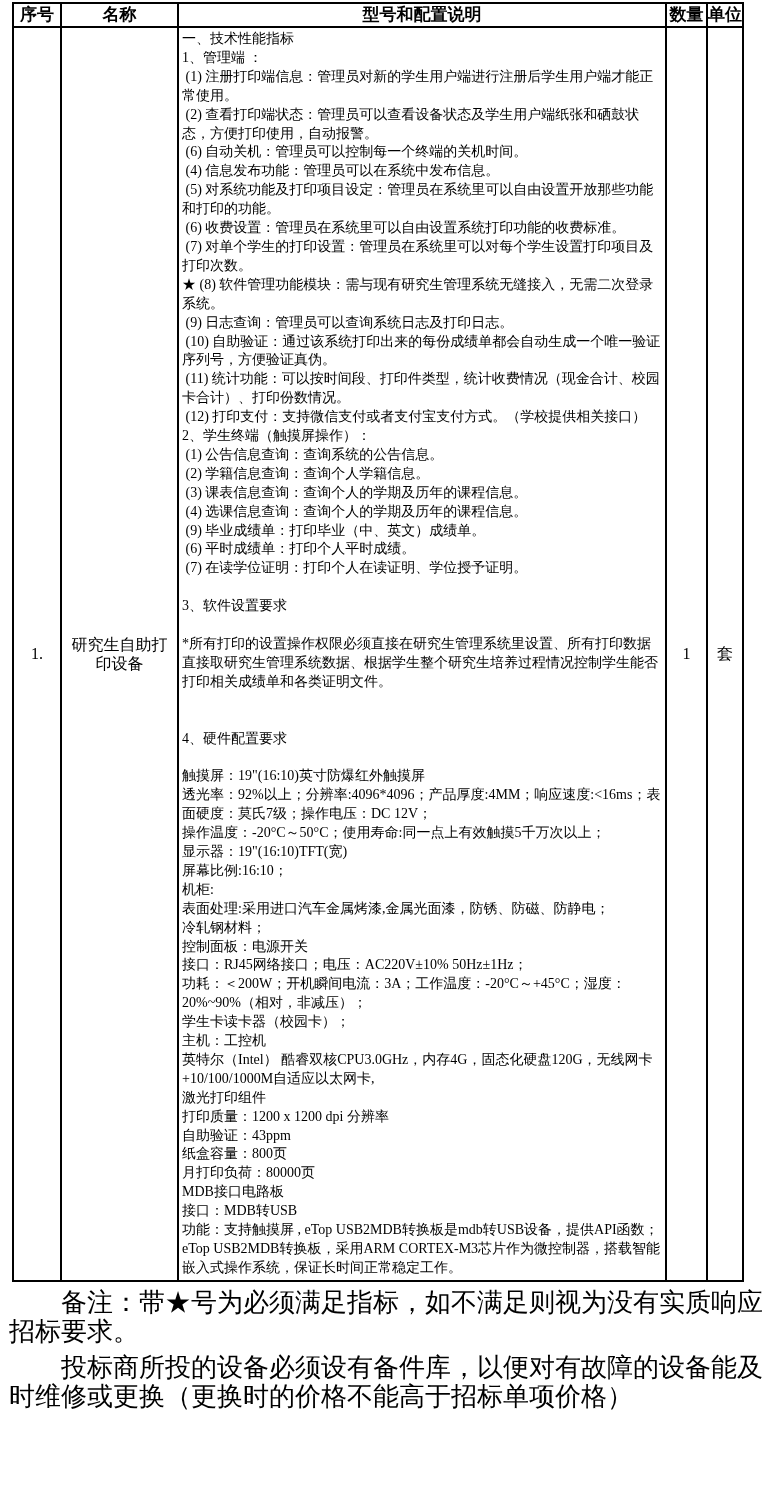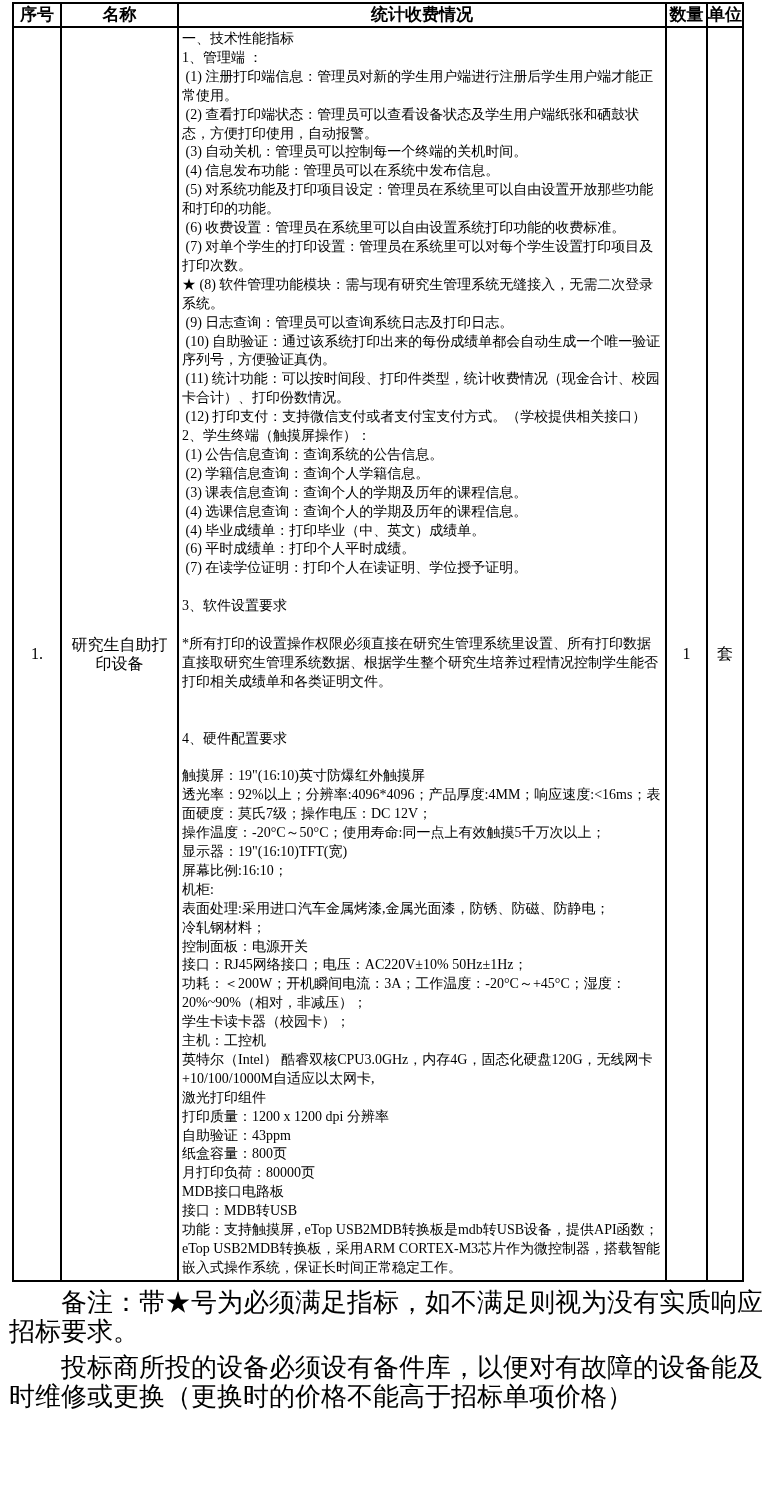--- a/index.html
+++ b/index.html
@@ -84,50 +84,50 @@
       <col class="c-index">
       <col class="c-name">
       <col class="c-spec">
       <col class="c-qty">
       <col class="c-unit">
     </colgroup>
     <thead>
       <tr>
         <th>序号</th>
         <th>名称</th>
-        <th>统计收费情况</th>
+        <th>型号和配置说明</th>
         <th>数量</th>
         <th>单位</th>
       </tr>
     </thead>
     <tbody>
       <tr>
         <td class="cell-center">1.</td>
         <td class="cell-center">研究生自助打印设备</td>
         <td class="cell-spec">
             <div class="spec-line">一、技术性能指标</div>
             <div class="spec-line">1、管理端 ：</div>
             <div class="spec-line"> (1) 注册打印端信息：管理员对新的学生用户端进行注册后学生用户端才能正常使用。</div>
             <div class="spec-line"> (2) 查看打印端状态：管理员可以查看设备状态及学生用户端纸张和硒鼓状态，方便打印使用，自动报警。</div>
-            <div class="spec-line"> (3) 自动关机：管理员可以控制每一个终端的关机时间。</div>
+            <div class="spec-line"> (6) 自动关机：管理员可以控制每一个终端的关机时间。</div>
             <div class="spec-line"> (4) 信息发布功能：管理员可以在系统中发布信息。</div>
             <div class="spec-line"> (5) 对系统功能及打印项目设定：管理员在系统里可以自由设置开放那些功能和打印的功能。</div>
             <div class="spec-line"> (6) 收费设置：管理员在系统里可以自由设置系统打印功能的收费标准。</div>
             <div class="spec-line"> (7) 对单个学生的打印设置：管理员在系统里可以对每个学生设置打印项目及打印次数。</div>
             <div class="spec-line">★ (8) 软件管理功能模块：需与现有研究生管理系统无缝接入，无需二次登录系统。</div>
             <div class="spec-line"> (9) 日志查询：管理员可以查询系统日志及打印日志。</div>
             <div class="spec-line"> (10) 自助验证：通过该系统打印出来的每份成绩单都会自动生成一个唯一验证序列号，方便验证真伪。</div>
             <div class="spec-line"> (11) 统计功能：可以按时间段、打印件类型，统计收费情况（现金合计、校园卡合计）、打印份数情况。</div>
             <div class="spec-line"> (12) 打印支付：支持微信支付或者支付宝支付方式。（学校提供相关接口）</div>
             <div class="spec-line">2、学生终端（触摸屏操作）：</div>
             <div class="spec-line"> (1) 公告信息查询：查询系统的公告信息。</div>
             <div class="spec-line"> (2) 学籍信息查询：查询个人学籍信息。</div>
             <div class="spec-line"> (3) 课表信息查询：查询个人的学期及历年的课程信息。</div>
             <div class="spec-line"> (4) 选课信息查询：查询个人的学期及历年的课程信息。</div>
-            <div class="spec-line"> (4) 毕业成绩单：打印毕业（中、英文）成绩单。</div>
+            <div class="spec-line"> (9) 毕业成绩单：打印毕业（中、英文）成绩单。</div>
             <div class="spec-line"> (6) 平时成绩单：打印个人平时成绩。</div>
             <div class="spec-line"> (7) 在读学位证明：打印个人在读证明、学位授予证明。</div>
             <div class="spec-line">&nbsp;</div>
             <div class="spec-line">3、软件设置要求</div>
             <div class="spec-line">&nbsp;</div>
             <div class="spec-line">*所有打印的设置操作权限必须直接在研究生管理系统里设置、所有打印数据直接取研究生管理系统数据、根据学生整个研究生培养过程情况控制学生能否打印相关成绩单和各类证明文件。</div>
             <div class="spec-line">&nbsp;</div>
             <div class="spec-line">&nbsp;</div>
             <div class="spec-line">4、硬件配置要求</div>
             <div class="spec-line">&nbsp;</div>

